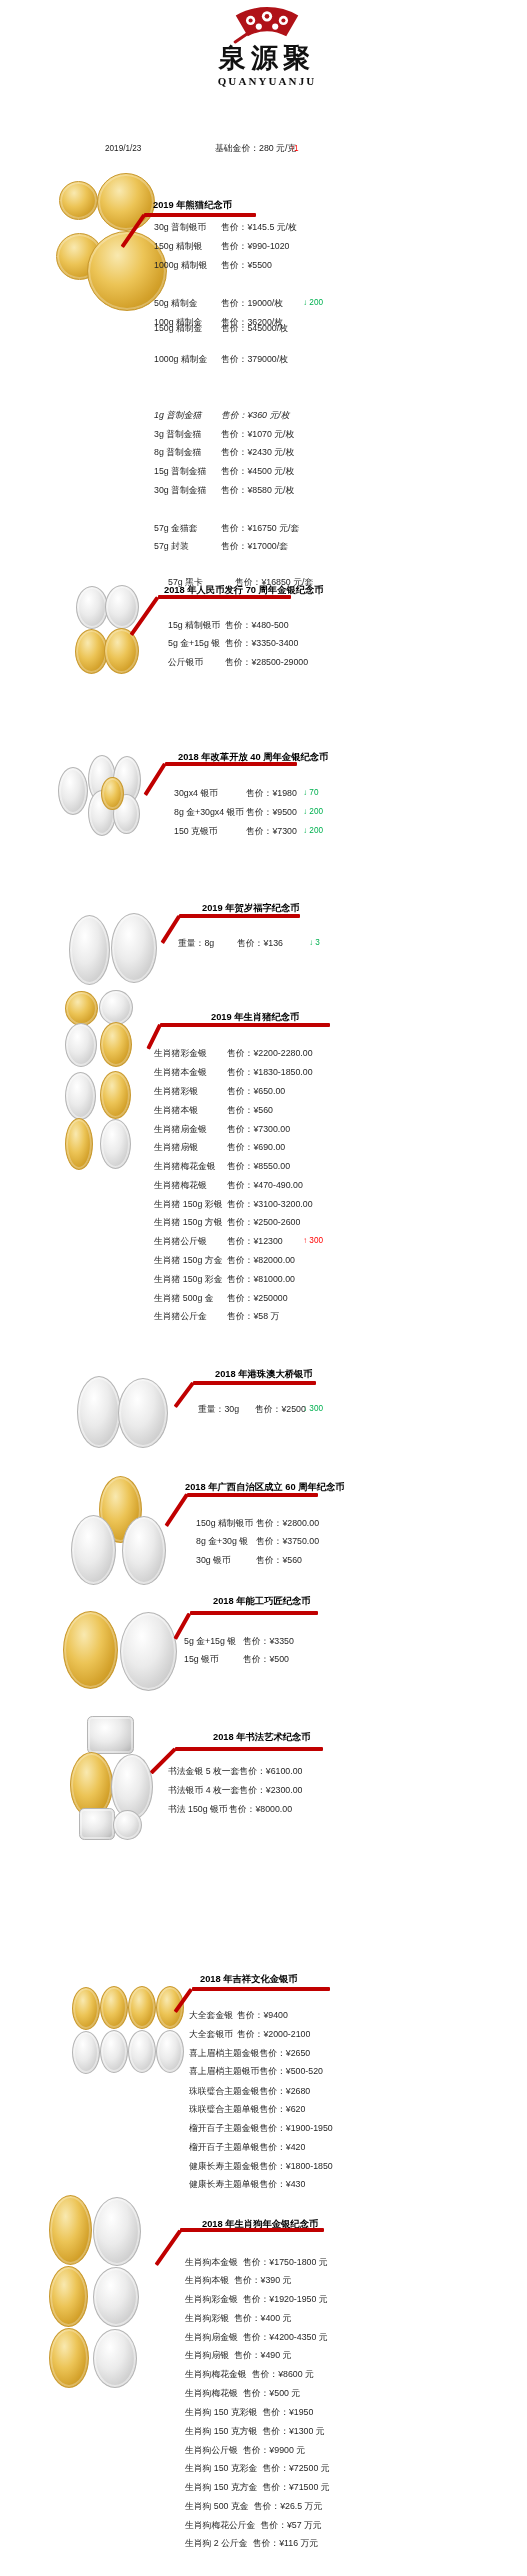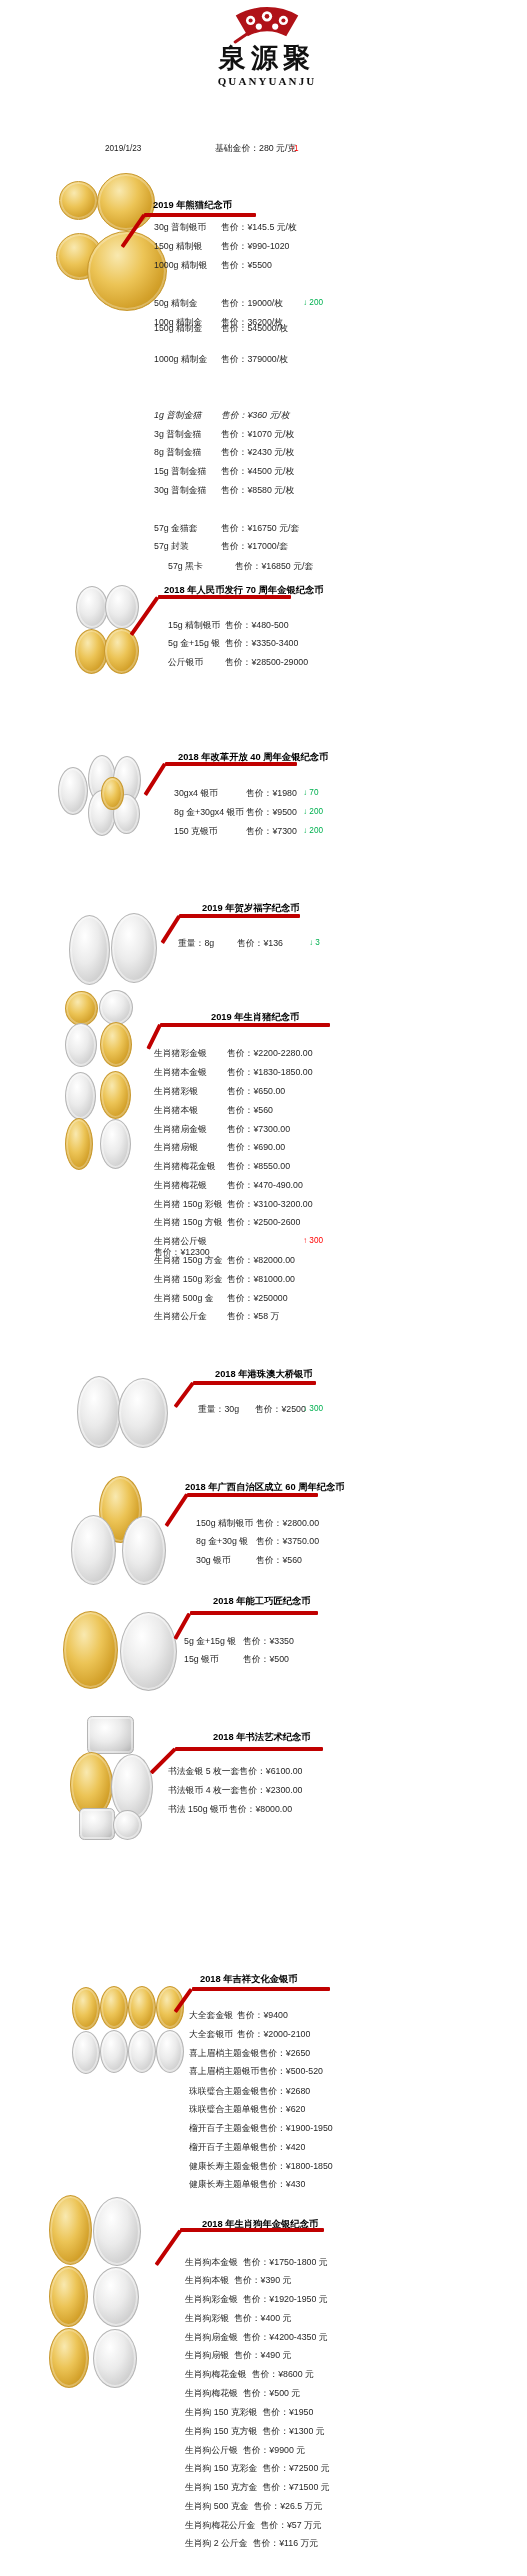--- a/index.html
+++ b/index.html
@@ -125,21 +125,21 @@
           <span class="price">售价：¥8580 元/枚</span>
         </div>
       <div class="row" style="left:154px;top:523px;">
           <span class="lbl">57g 金猫套</span>
           <span class="price">售价：¥16750 元/套</span>
         </div>
       <div class="row" style="left:154px;top:541px;">
           <span class="lbl">57g 封装</span>
           <span class="price">售价：¥17000/套</span>
         </div>
-      <div class="row" style="left:154px;top:561px;padding-left:14px;">
+      <div class="row" style="left:154px;top:577px;padding-left:14px;">
           <span class="lbl">57g 黑卡</span>
           <span class="price">售价：¥16850 元/套</span>
         </div>
     </div>
   </div>
 
   <div>
     <div class="coin silver" style="left:76px;top:586px;width:30px;height:41px;"></div>
     <div class="coin silver" style="left:105px;top:585px;width:32px;height:42px;"></div>
     <div class="coin gold" style="left:75px;top:629px;width:31px;height:43px;"></div>
@@ -253,21 +253,21 @@
           <span class="price">售价：¥470-490.00</span>
         </div>
       <div class="row" style="left:154px;top:1199px;">
           <span class="lbl">生肖猪 150g 彩银</span>
           <span class="price">售价：¥3100-3200.00</span>
         </div>
       <div class="row" style="left:154px;top:1217px;">
           <span class="lbl">生肖猪 150g 方银</span>
           <span class="price">售价：¥2500-2600</span>
         </div>
-      <div class="row" style="left:154px;top:1236px;flex-direction:column;">
+      <div class="row" style="left:154px;top:1236px;">
           <span class="lbl">生肖猪公斤银</span>
           <span class="price">售价：¥12300</span>
           <span class="delta up" style="left:149px;">↑ 300</span>
         </div>
       <div class="row" style="left:154px;top:1255px;">
           <span class="lbl">生肖猪 150g 方金</span>
           <span class="price">售价：¥82000.00</span>
         </div>
       <div class="row" style="left:154px;top:1274px;">
           <span class="lbl">生肖猪 150g 彩金</span>

